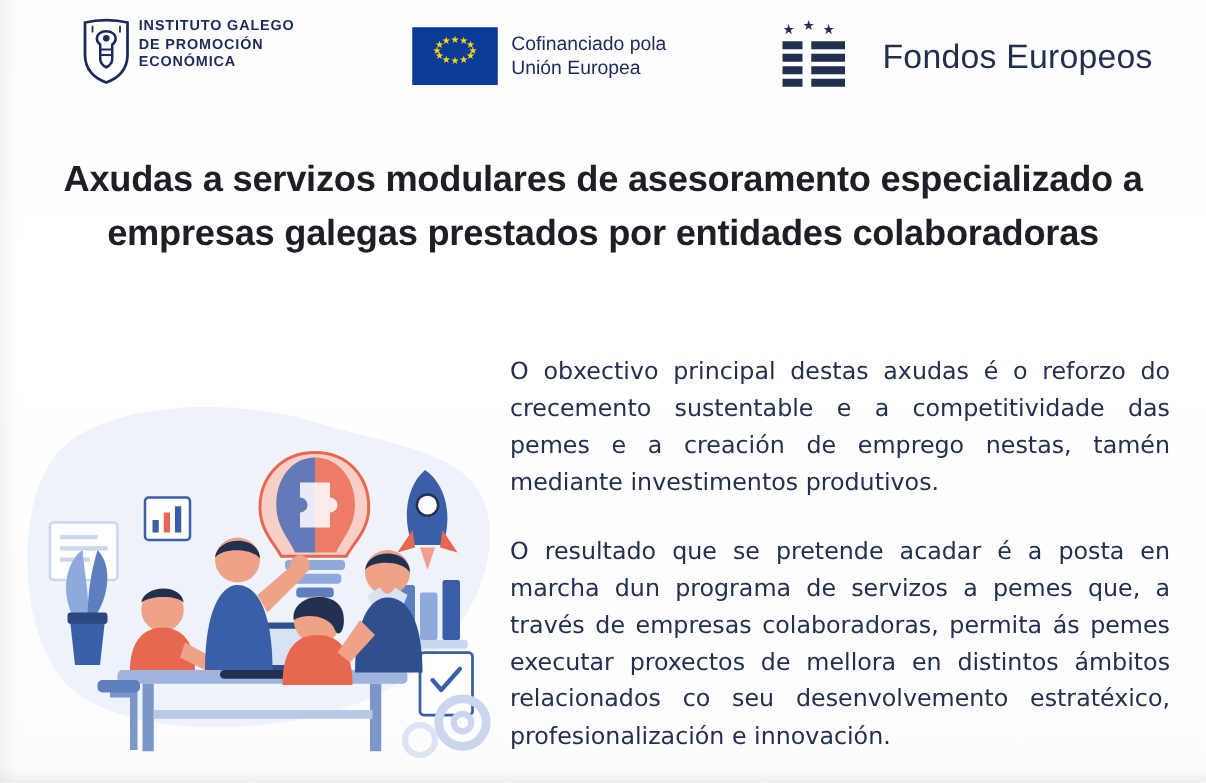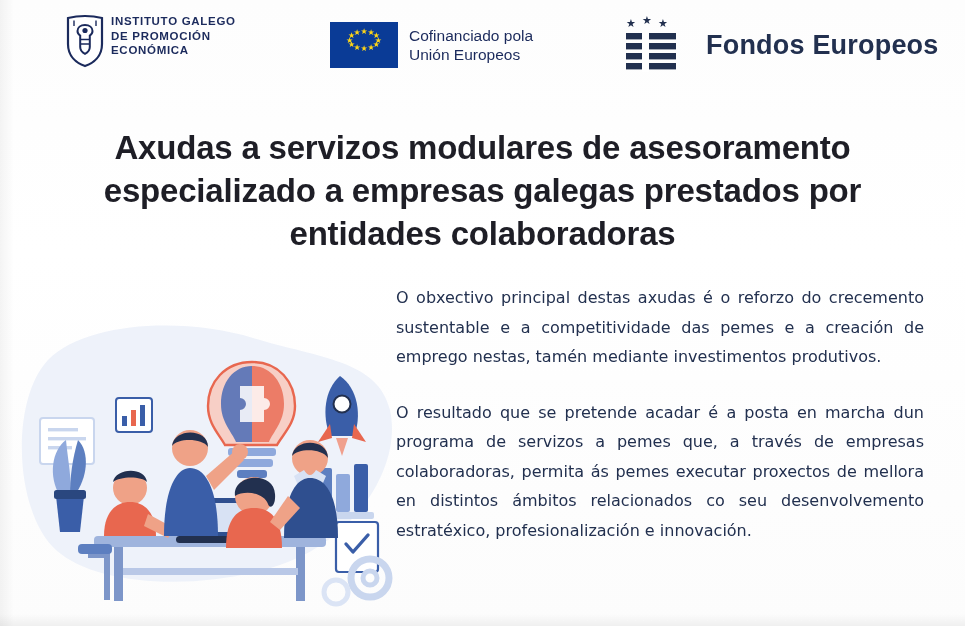--- a/index.html
+++ b/index.html
@@ -96,48 +96,48 @@
     gap: 12px;
   }
   .fondos-mark {
     width: 76px;
     height: 58px;
     position: relative;
   }
   .fondos-text {
     font-size: 27px;
     color: #22304f;
-    font-weight: 700;
+    font-weight: 400;
     letter-spacing: 0.2px;
   }
 
   
   .title {
     position: absolute;
     top: 104px;
     left: 0;
     width: 965px;
     text-align: center;
-    font-size: 33px;
+    font-size: 29px;
     font-weight: 700;
     line-height: 43px;
     color: #1e1e26;
     letter-spacing: -0.2px;
     padding: 0 30px;
     box-sizing: border-box;
   }
 
   
   .copy {
     position: absolute;
-    left: 396px;
+    left: 408px;
     top: 283px;
     width: 528px;
     font-family: "DejaVu Sans", sans-serif;
-    font-size: 16px;
+    font-size: 19px;
     line-height: 29.5px;
     color: #22304f;
     text-align: justify;
   }
   .copy p { margin: 0 0 26px 0; }
   .copy p:last-child { margin-bottom: 8px; }
 
   
   .illus {
     position: absolute;
@@ -194,21 +194,21 @@
         <span class="eu-star" style="left:60.6%;top:57.2%;">★</span>
         <span class="eu-star" style="left:50%;top:60%;">★</span>
         <span class="eu-star" style="left:39.4%;top:57.2%;">★</span>
         <span class="eu-star" style="left:31.2%;top:50%;">★</span>
         <span class="eu-star" style="left:28.2%;top:40%;">★</span>
         <span class="eu-star" style="left:31.2%;top:30%;">★</span>
         <span class="eu-star" style="left:39.4%;top:22.8%;">★</span>
       </span>
       <span class="eu-text">
         <div>Cofinanciado pola</div>
-        <div>Unión Europeos</div>
+        <div>Unión Europea</div>
       </span>
     </div>
 
     <div class="fondos-block">
       <span class="fondos-mark">
         <svg width="76" height="58" viewBox="0 0 76 58">
           <text x="8" y="11" font-size="11" fill="#22304f" font-family="DejaVu Sans">★</text>
           <text x="24" y="8" font-size="11" fill="#22304f" font-family="DejaVu Sans">★</text>
           <text x="40" y="11" font-size="11" fill="#22304f" font-family="DejaVu Sans">★</text>
           <rect x="8" y="17" width="50" height="6.4" fill="#22304f"></rect>

